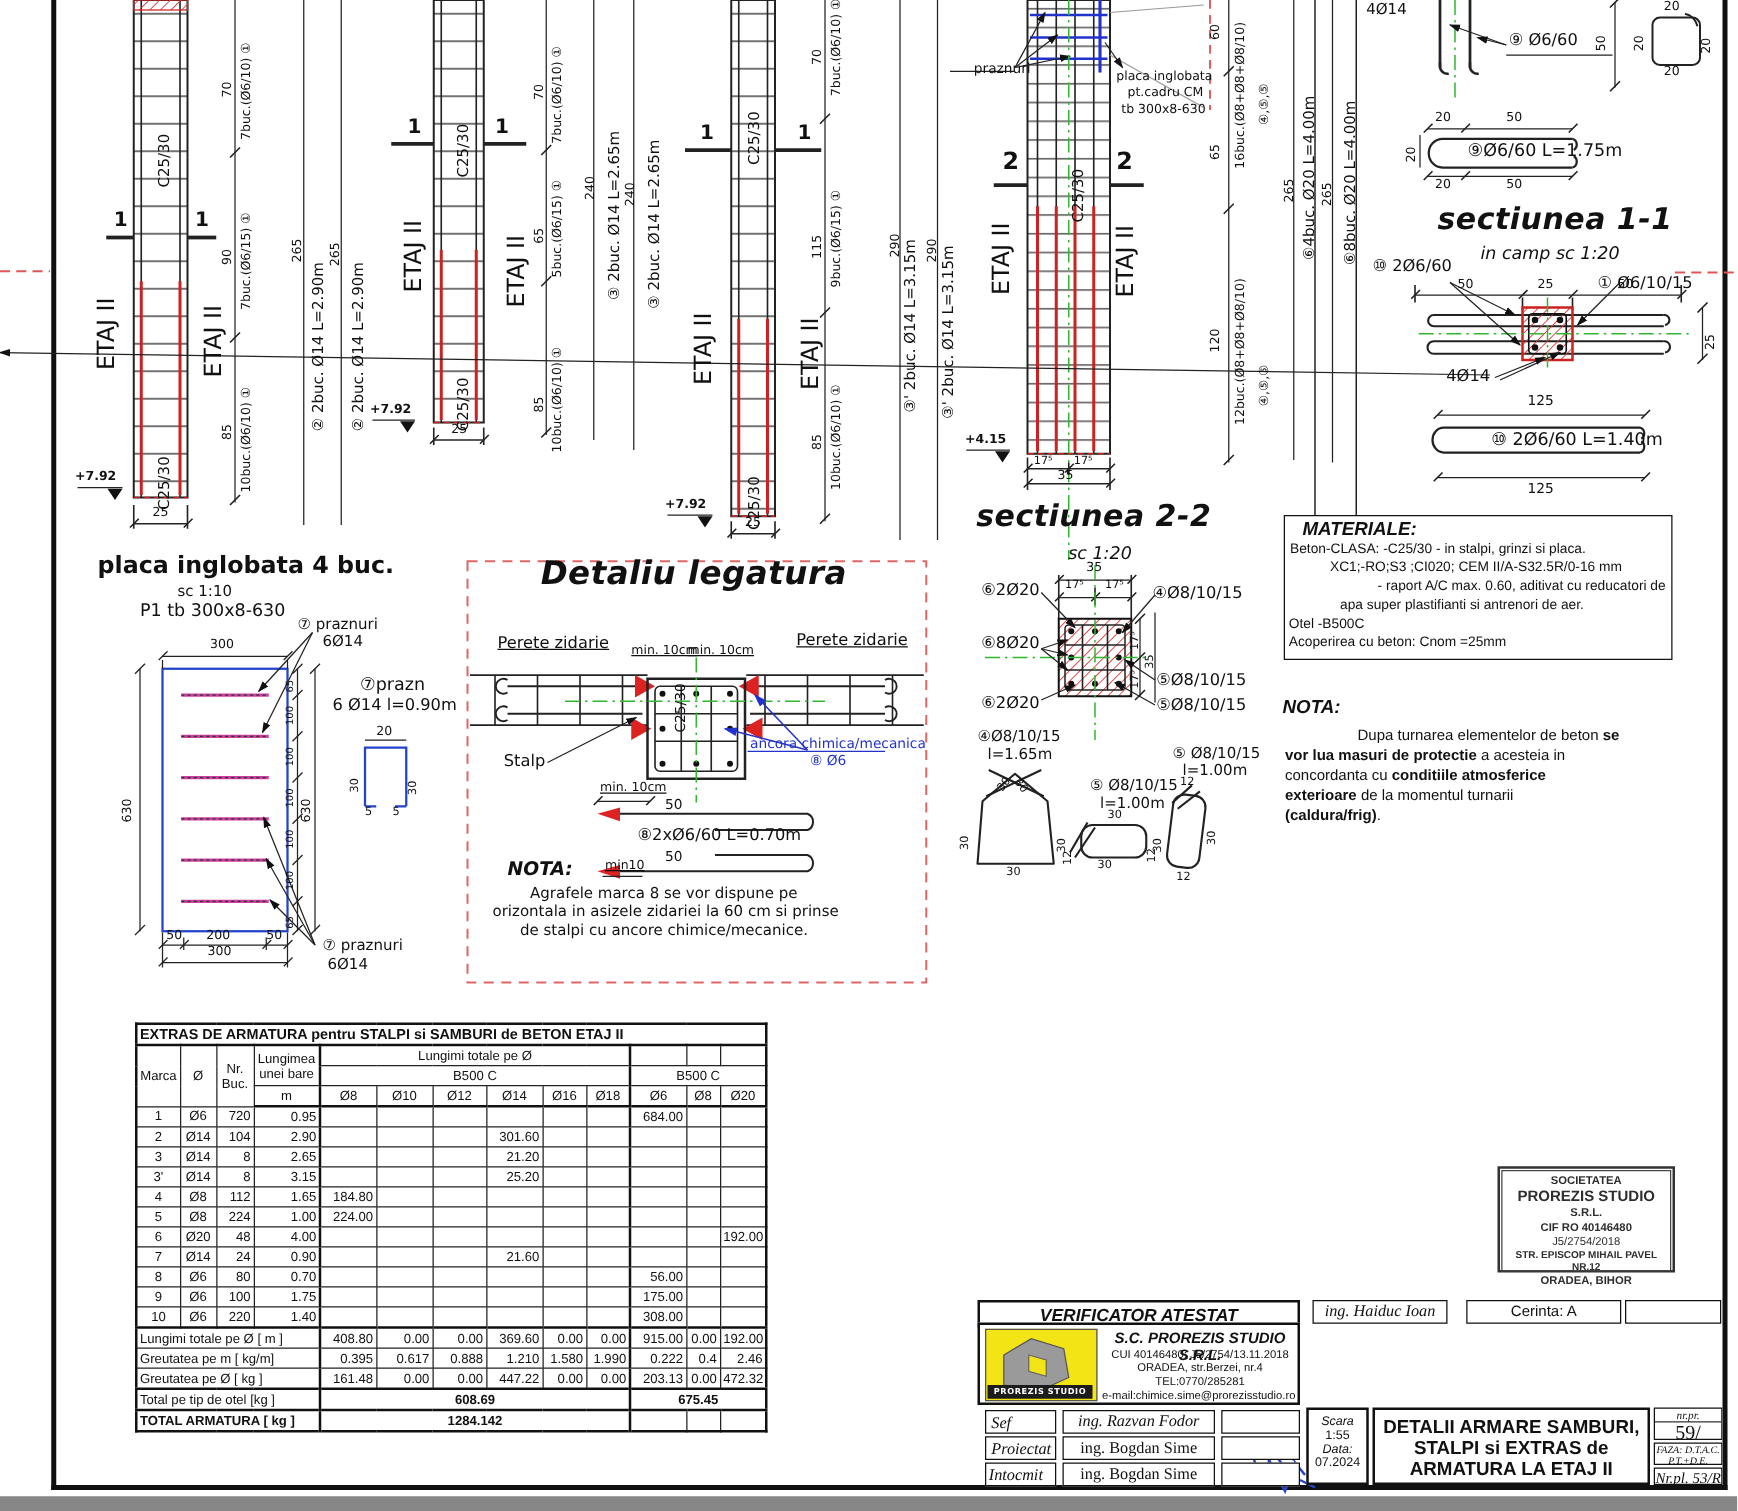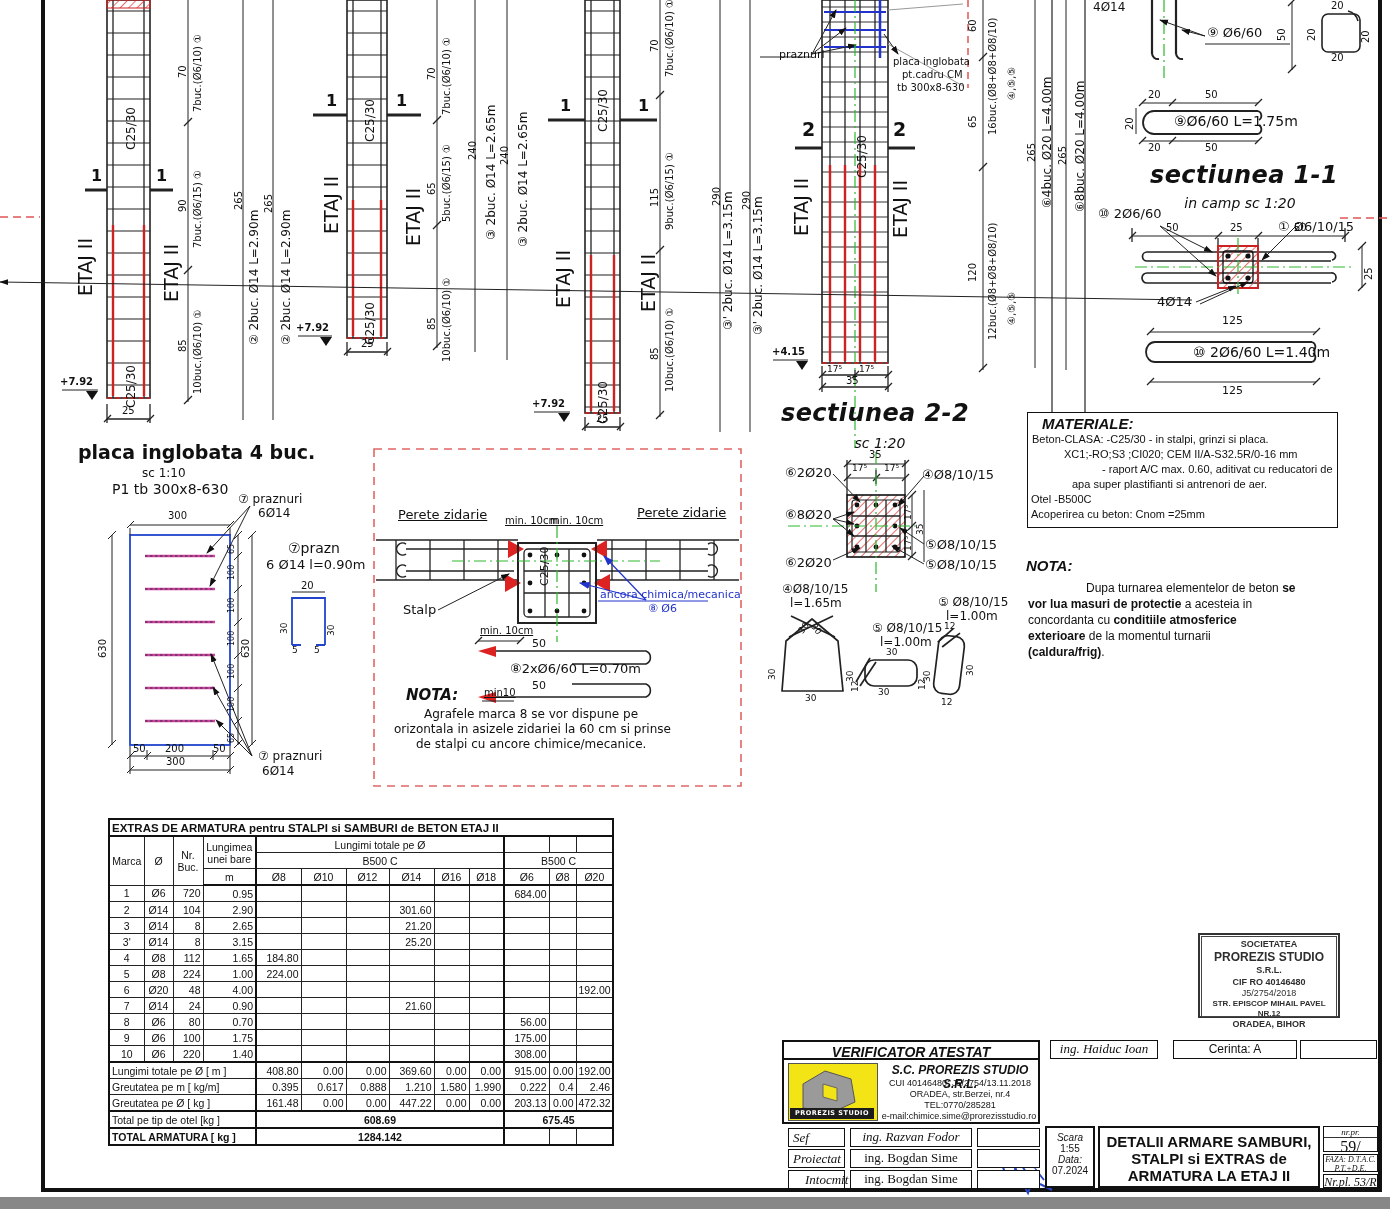--- a/index.html
+++ b/index.html
@@ -539,20 +539,21 @@
 <div class="lbl R f9" style="left:327px;top:636px">30</div>
 <div class="lbl f9" style="left:292px;top:646px">5</div>
 <div class="lbl f9" style="left:314px;top:646px">5</div>
 <div class="lbl f10" style="left:133px;top:744px">50</div>
 <div class="lbl f10" style="left:165px;top:744px">200</div>
 <div class="lbl f10" style="left:213px;top:744px">50</div>
 <div class="lbl f10" style="left:166px;top:757px">300</div>
 <div class="lbl f12" style="left:258px;top:750px">⑦ praznuri</div>
 <div class="lbl f12" style="left:262px;top:765px">6Ø14</div>
 
+<div class="lbl C f26 ti" style="left:430px;top:446px;width:250px">Detaliu legatura</div>
 <div class="lbl f13 u" style="left:398px;top:508px">Perete zidarie</div>
 <div class="lbl f13 u" style="left:637px;top:506px">Perete zidarie</div>
 <div class="lbl f10 u" style="left:505px;top:516px">min. 10cm</div>
 <div class="lbl f10 u" style="left:550px;top:516px">min. 10cm</div>
 <div class="lbl R f11" style="left:539px;top:586px">C25/30</div>
 <div class="lbl f13" style="left:403px;top:603px">Stalp</div>
 <div class="lbl f11 blu" style="left:600px;top:589px">ancora chimica/mecanica</div>
 <div class="lbl f11 blu" style="left:648px;top:603px">⑧ Ø6</div>
 <div class="lbl f10 u" style="left:480px;top:626px">min. 10cm</div>
 <div class="lbl f11" style="left:532px;top:638px">50</div>
@@ -880,21 +881,21 @@
   <div class="C f9 ls" style="position:absolute;left:96px;top:40px;width:160px">TEL:0770/285281</div>
   <div class="C f9 ls" style="position:absolute;left:90px;top:51px;width:170px">e-mail:chimice.sime@prorezisstudio.ro</div>
 </div>
 
 <div class="box1 it f13 sf" style="left:788px;top:1128px;width:57px;height:19px;padding:1px 4px">Sef proiect</div>
 <div class="box1 C it f13 sf" style="left:850px;top:1128px;width:122px;height:19px">ing. Razvan Fodor</div>
 <div class="box1" style="left:977px;top:1128px;width:63px;height:19px"></div>
 <div class="box1 it f13 sf" style="left:788px;top:1149px;width:57px;height:19px;padding:1px 4px">Proiectat</div>
 <div class="box1 C f13 sf" style="left:850px;top:1149px;width:122px;height:19px">ing. Bogdan Sime</div>
 <div class="box1" style="left:977px;top:1149px;width:63px;height:19px"></div>
-<div class="box1 it f13 sf" style="left:788px;top:1170px;width:57px;height:19px;padding:1px 16px">Intocmit</div>
+<div class="box1 it f13 sf" style="left:788px;top:1170px;width:57px;height:19px;padding:1px 2px">Intocmit</div>
 <div class="box1 C f13 sf" style="left:850px;top:1170px;width:122px;height:19px">ing. Bogdan Sime</div>
 <div class="box1" style="left:977px;top:1170px;width:63px;height:19px"></div>
 
 
 <div class="box C ls" style="left:1045px;top:1126px;width:50px;height:62px;padding-top:4px">
   <div class="it f10">Scara</div>
   <div class="f10">1:55</div>
   <div class="it f10">Data:</div>
   <div class="f10">07.2024</div>
 </div>

